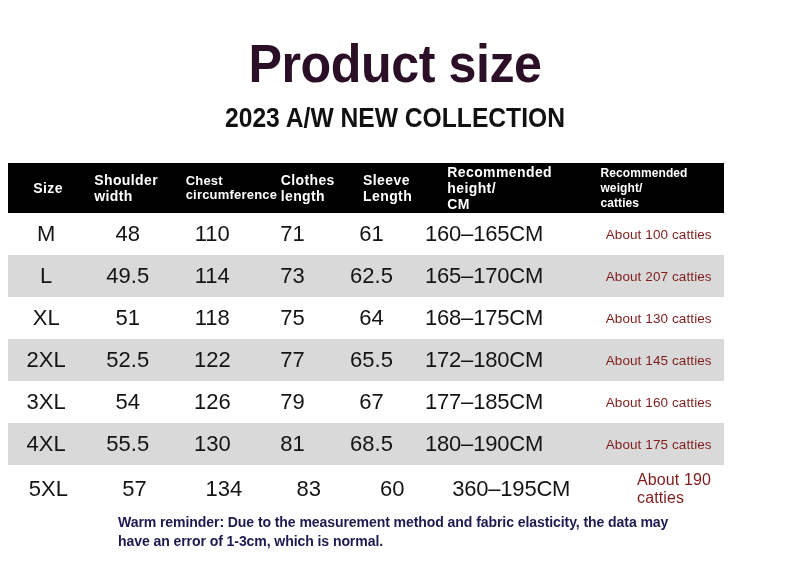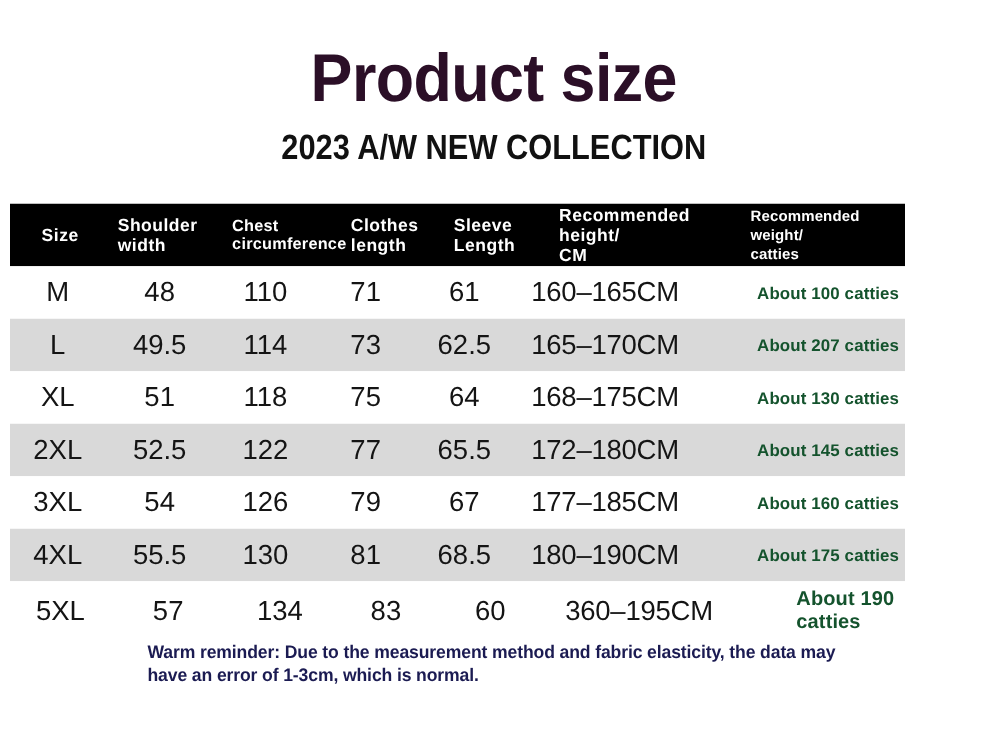--- a/index.html
+++ b/index.html
@@ -125,22 +125,22 @@
     color: #141414;
     font-size: 22px;
     line-height: 26px;
     font-weight: normal;
     letter-spacing: 0px;
   }
   .data-row .c-size { font-size: 22px; }
   .data-row .c-height { font-size: 22px; letter-spacing: -0.2px; }
   .data-row .c-weight {
     font-size: 13.5px;
-    font-weight: bold;
-    color: #14532d;
+    font-weight: normal;
+    color: #7f1d1d;
     letter-spacing: 0.1px;
     line-height: 17px;
     padding-left: 5px;
     white-space: normal;
     margin-left: 44px;
   }
   .data-row.last .c-weight {
     font-size: 16px;
     line-height: 18px;
     width: 100px;

